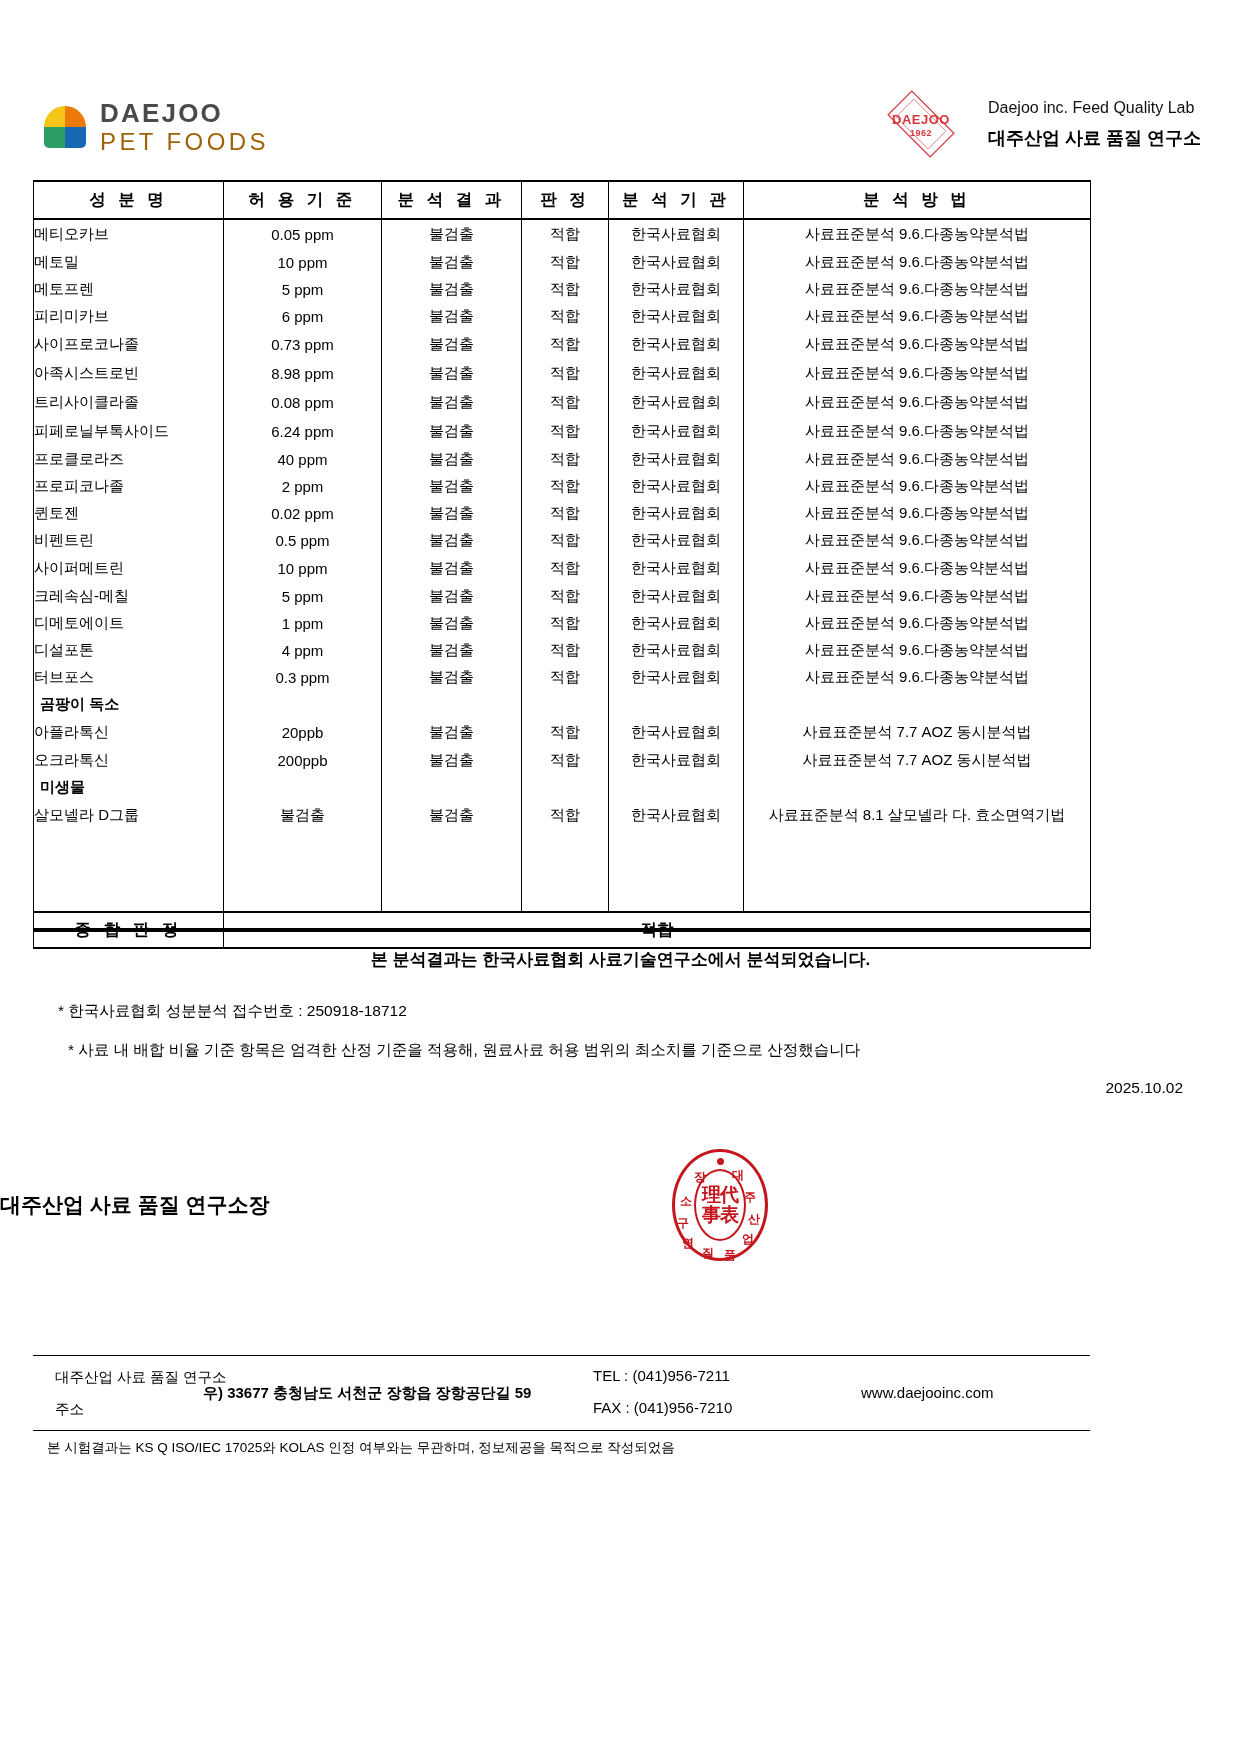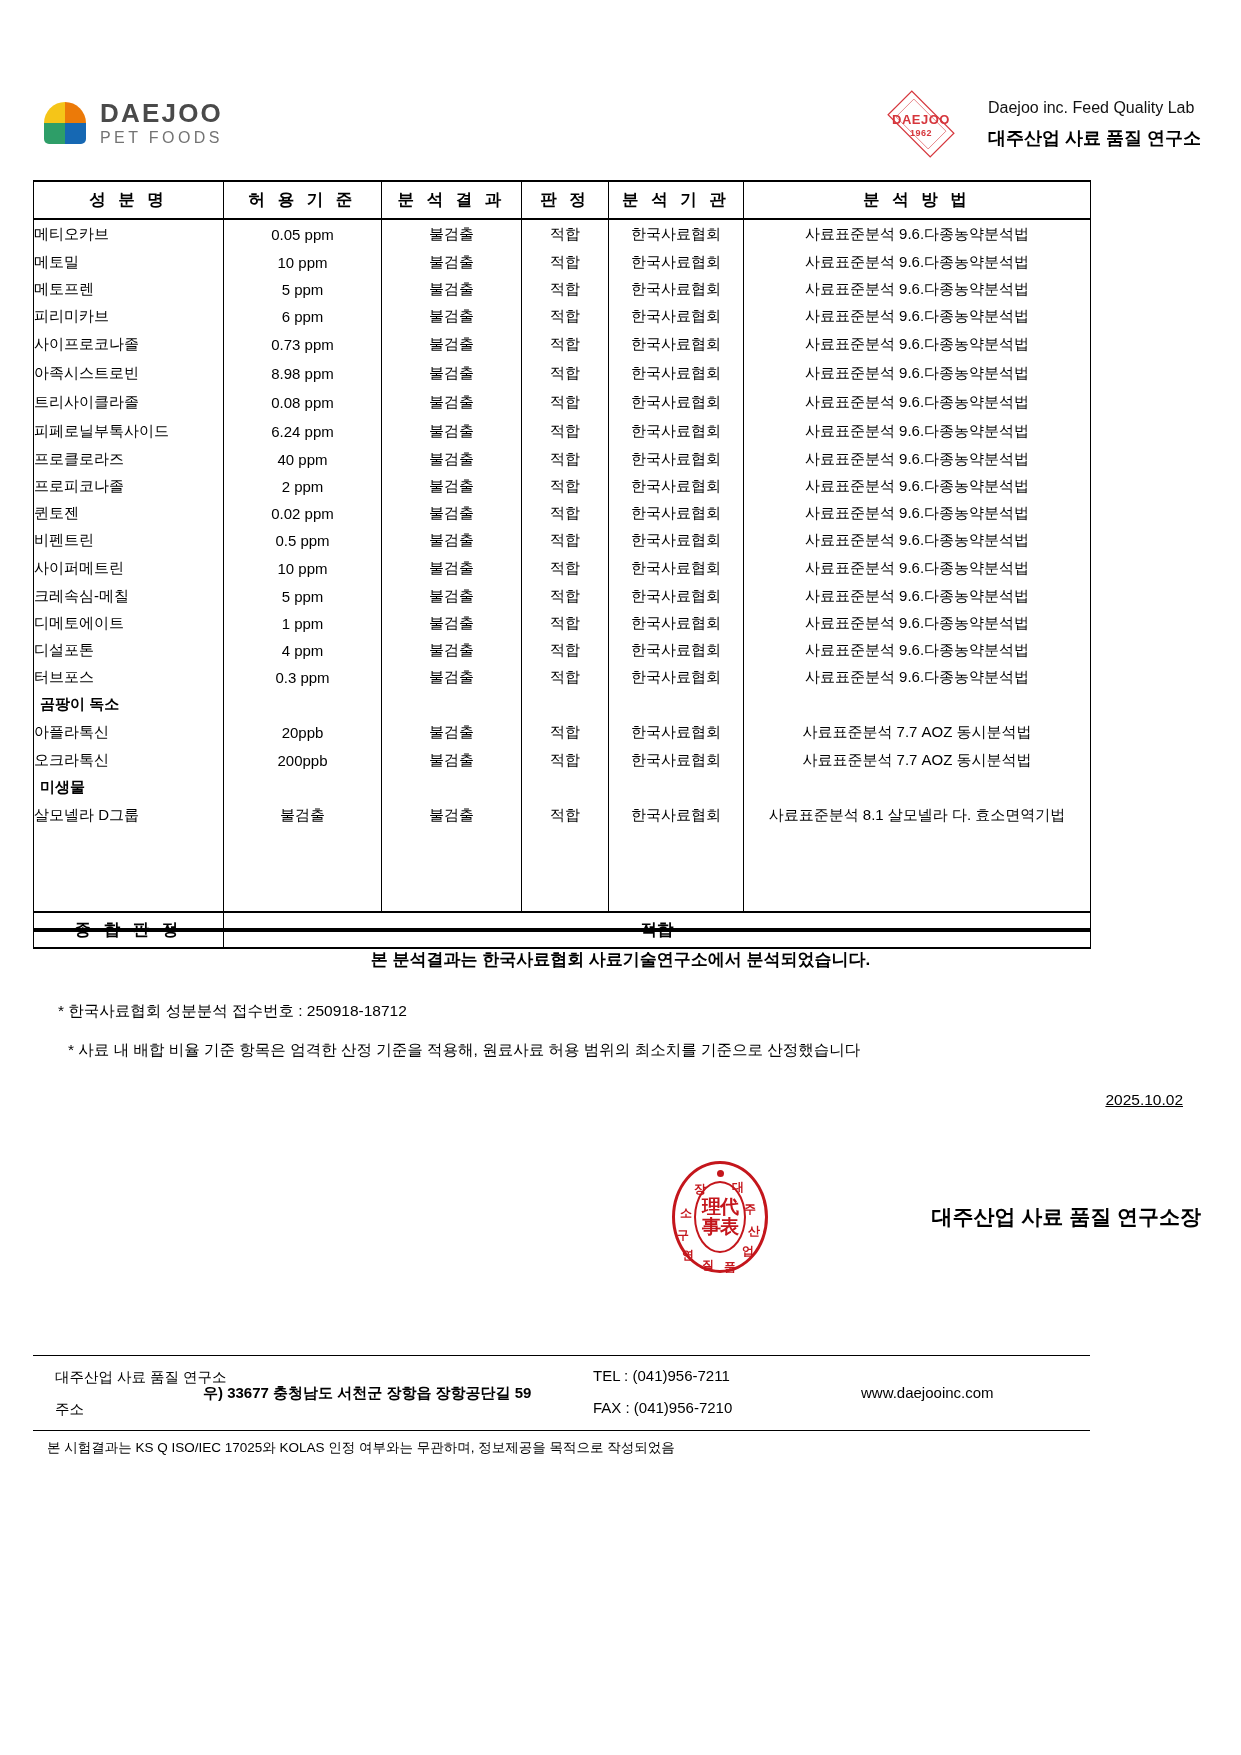--- a/index.html
+++ b/index.html
@@ -56,24 +56,24 @@
   .bm-blue   { background: #1668B3; }
 
   .brand-words { line-height: 1; }
   .brand-name {
     font-size: 26px;
     font-weight: 700;
     letter-spacing: 2.2px;
     color: #4a4a4a;
   }
   .brand-sub {
-    font-size: 16px;
+    font-size: 24px;
     font-weight: 400;
     letter-spacing: 3.4px;
-    color: #737373;
+    color: #a16207;
     margin-top: 4px;
   }
 
   .lab-block {
     position: absolute;
     right: 40px;
     top: 8px;
     display: flex;
     align-items: center;
     gap: 18px;
@@ -238,22 +238,21 @@
     font-size: 15.5px;
     margin-left: 58px;
     margin-bottom: 18px;
   }
   .note-line.indent2 { margin-left: 68px; }
 
   .date-line {
     text-align: right;
     margin-right: 58px;
     font-size: 15.5px;
-    margin-top: 30px;
-    text-decoration: underline;
+    margin-top: 18px;
   }
   .signers {
     position: relative;
     margin-top: 30px;
     height: 26px;
   }
   .signer-left {
     position: absolute;
     left: 58px;
     font-size: 15.5px;
@@ -267,21 +266,21 @@
   .director-row {
     position: relative;
     margin-top: 52px;
     height: 110px;
   }
   .director-text {
     position: absolute;
     left: 0;
     right: 0;
     top: 42px;
-    text-align: right;
+    text-align: left;
     font-size: 21px;
     font-weight: 700;
     padding-right: 40px;
   }
   .stamp {
     position: absolute;
     left: 672px;
     top: 0px;
     width: 96px;
     height: 112px;

